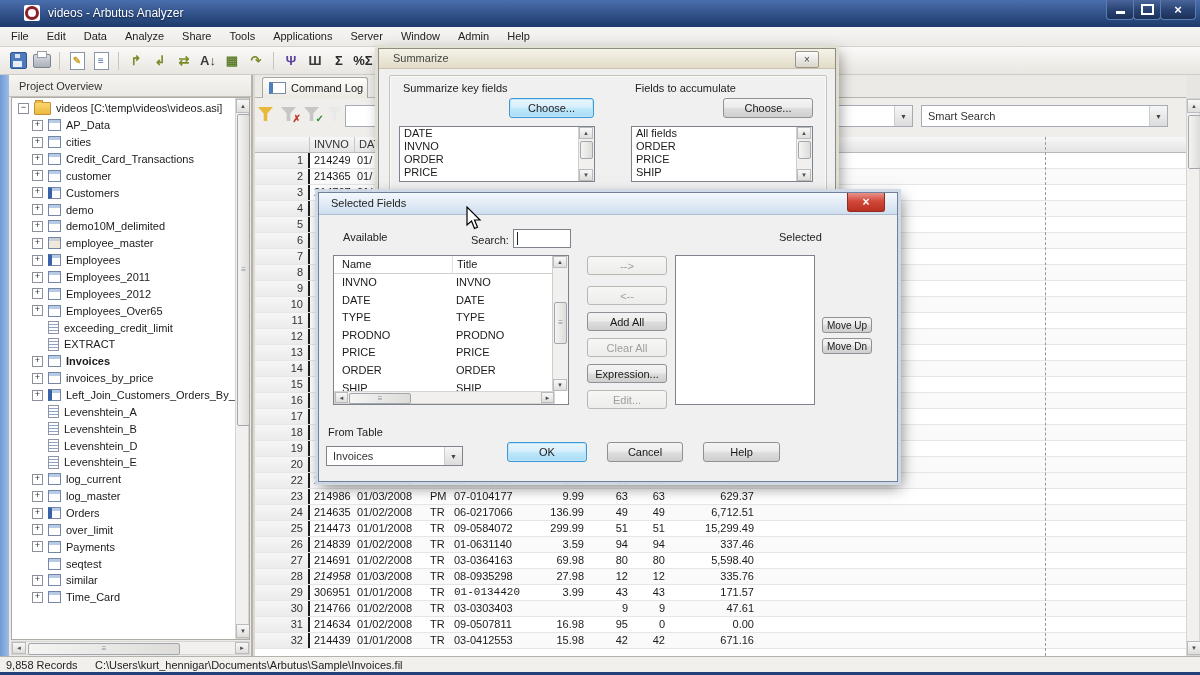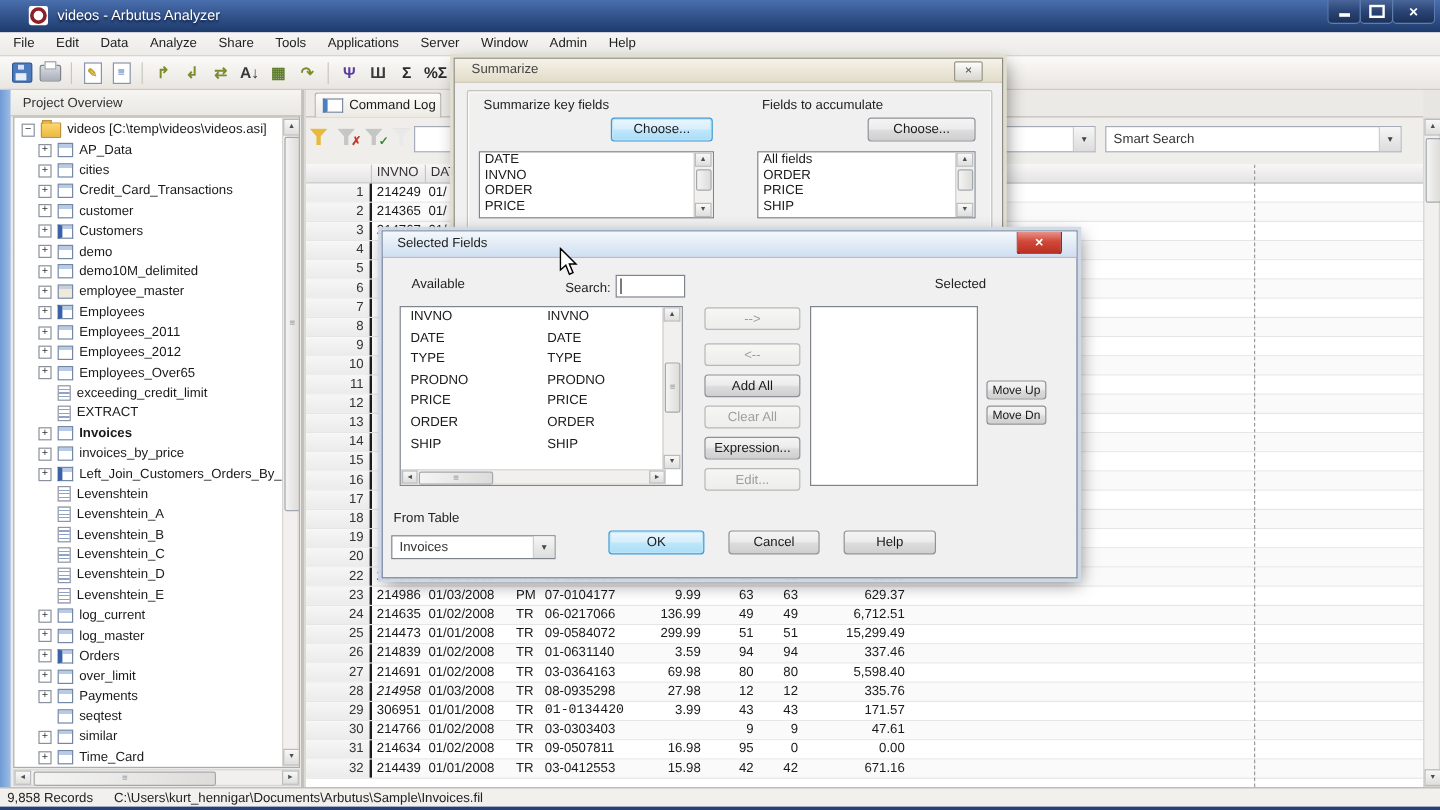--- a/index.html
+++ b/index.html
@@ -308,36 +308,26 @@
           <span class="tlabel">invoices_by_price</span>
         </div>
         <div class="trow">
           <span class="exp">+</span>
           <span class="ti ti-table srv"></span>
           <span class="tlabel">Left_Join_Customers_Orders_By_C</span>
         </div>
         <div class="trow">
           <span class="noexp"></span>
           <span class="ti ti-script"></span>
-          <span class="tlabel">Levenshtein</span>
-        </div>
-        <div class="trow">
-          <span class="noexp"></span>
-          <span class="ti ti-script"></span>
           <span class="tlabel">Levenshtein_A</span>
         </div>
         <div class="trow">
           <span class="noexp"></span>
           <span class="ti ti-script"></span>
           <span class="tlabel">Levenshtein_B</span>
-        </div>
-        <div class="trow">
-          <span class="noexp"></span>
-          <span class="ti ti-script"></span>
-          <span class="tlabel">Levenshtein_C</span>
         </div>
         <div class="trow">
           <span class="noexp"></span>
           <span class="ti ti-script"></span>
           <span class="tlabel">Levenshtein_D</span>
         </div>
         <div class="trow">
           <span class="noexp"></span>
           <span class="ti ti-script"></span>
           <span class="tlabel">Levenshtein_E</span>
@@ -844,20 +834,24 @@
   <div class="abs" id="selclose">×</div>
 
   <span class="flabel" style="left:24px;top:38px">Available</span>
   <span class="flabel" style="left:152px;top:41px">Search:</span>
   <div class="abs" id="searchbox" title="">
       <span class="caret"></span>
     </div>
   <span class="flabel" style="left:460px;top:38px">Selected</span>
 
   <div class="lb" style="left:14px;top:62px;width:236px;height:150px">
+    <div class="ahead" style="margin-right:15px">
+      <span>Name</span>
+      <span>Title</span>
+    </div>
     <div id="availrows" style="margin-right:15px">
         <div class="arow">
           <span>INVNO</span>
           <span>INVNO</span>
         </div>
         <div class="arow">
           <span>DATE</span>
           <span>DATE</span>
         </div>
         <div class="arow">

